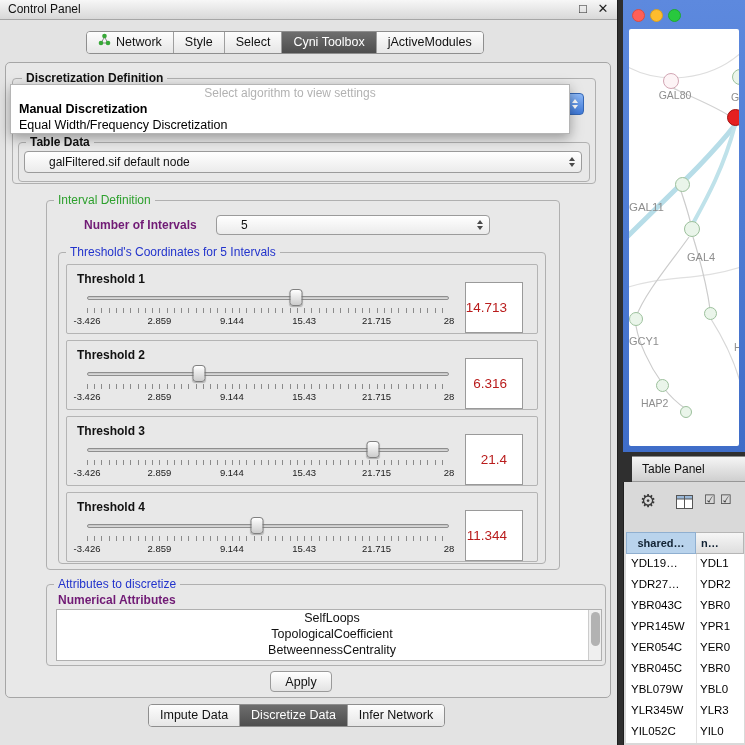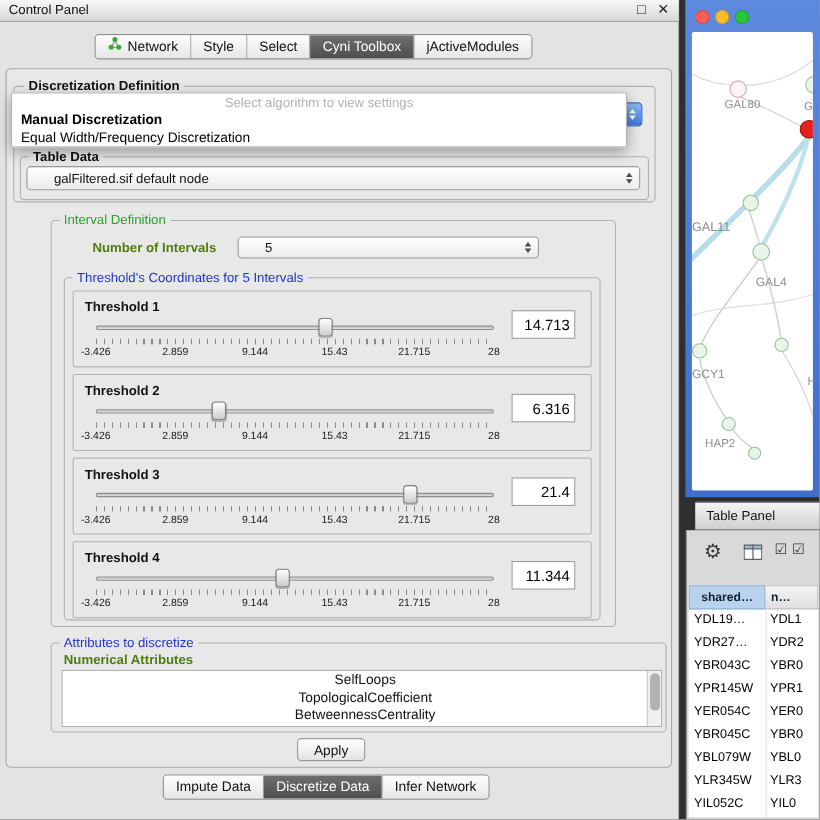--- a/index.html
+++ b/index.html
@@ -34,31 +34,31 @@
 .tri-dn { width:0; height:0; border-left:3.5px solid transparent; border-right:3.5px solid transparent; border-top:4px solid #4a4a4a; }
 .blue-stepper { position:absolute; left:566px; top:93px; width:18px; height:22px; background:linear-gradient(#8db9f8,#3f79d8); border:1px solid #3567b4; border-radius:4px; display:flex; flex-direction:column; align-items:center; justify-content:center; gap:2px; z-index:5; }
 .blue-stepper .tri-up { border-bottom-color:#fff; }
 .blue-stepper .tri-dn { border-top-color:#fff; }
 
 #popup { position:absolute; left:10px; top:84px; width:560px; height:50px; background:#fff; border:1px solid #b5b5b5; box-shadow:0 4px 12px rgba(0,0,0,.35); z-index:50; }
 #popup-head { height:16px; text-align:center; font-size:12px; color:#b2b2b2; line-height:16px; }
 .popup-item { height:16px; font-size:12.5px; color:#000; line-height:16px; padding-left:8px; }
 .popup-item.bold { font-weight:bold; }
 
-.lbl-bold { position:absolute; font-size:12px; font-weight:bold; color:#4d7c0f; white-space:nowrap; }
+.lbl-bold { position:absolute; font-size:12px; font-weight:bold; color:#701a75; white-space:nowrap; }
 
 .thr { position:absolute; left:66px; width:472px; height:70px; border:1px solid #b4b4b4; border-radius:2px; }
 .thr-label { position:absolute; left:10px; top:7px; font-size:12px; font-weight:bold; color:#111; }
 .track-wrap { position:absolute; left:20px; top:24px; width:362px; height:18px; }
 .groove { position:absolute; left:0; right:0; top:7px; height:4px; background:linear-gradient(#c2c2c2,#dedede); border:1px solid #8e8e8e; border-radius:2px; }
 .thumb { position:absolute; top:0; width:13px; height:17px; background:linear-gradient(#ffffff,#cccccc); border:1px solid #808080; border-radius:3.5px; transform:translateX(-50%); box-shadow:0 1px 1px rgba(0,0,0,.25); }
 .ticks { position:absolute; left:20px; top:43px; width:362px; height:5px; background:repeating-linear-gradient(to right,#8a8a8a 0,#8a8a8a 1px,transparent 1px,transparent 7.24px); }
 .scale-wrap { position:absolute; left:20px; top:50px; width:362px; height:12px; }
 .slabel { position:absolute; top:0; transform:translateX(-50%); font-size:9.5px; color:#1a1a1a; white-space:nowrap; }
-.valbox { position:absolute; left:398px; top:17px; width:58px; height:26px; background:#fff; border:1px solid #9a9a9a; display:flex; align-items:center; justify-content:flex-end; padding-right:4px; font-size:13.5px; color:#000000; }
+.valbox { position:absolute; left:398px; top:17px; width:58px; height:51px; background:#fff; border:1px solid #9a9a9a; display:flex; align-items:center; justify-content:flex-end; padding-right:15px; font-size:13.5px; color:#b91c1c; }
 
 #attr-list { position:absolute; left:56px; top:609px; width:546px; height:52px; background:#fff; border:1px solid #b0b0b0; overflow:hidden;text-align:center; }
 .list-item { font-size:12.5px; color:#111; line-height:16px; padding-left:6px; white-space:nowrap; }
 #attr-scroll { position:absolute; right:0; top:0; width:13px; height:100%; background:#efefef; border-left:1px solid #cccccc; }
 #attr-thumb { position:absolute; left:2px; top:2px; width:9px; height:34px; background:#b2b2b2; border-radius:5px; }
 
 #apply { position:absolute; left:270px; top:671px; width:62px; height:21px; background:linear-gradient(#ffffff,#e3e3e3); border:1px solid #9a9a9a; border-radius:4px; font-size:12.5px; color:#111; display:flex; align-items:center; justify-content:center; }
 
 
 #net { left:623px; top:0; width:122px; height:452px; background:linear-gradient(#5d89de,#3f6dc8); }

